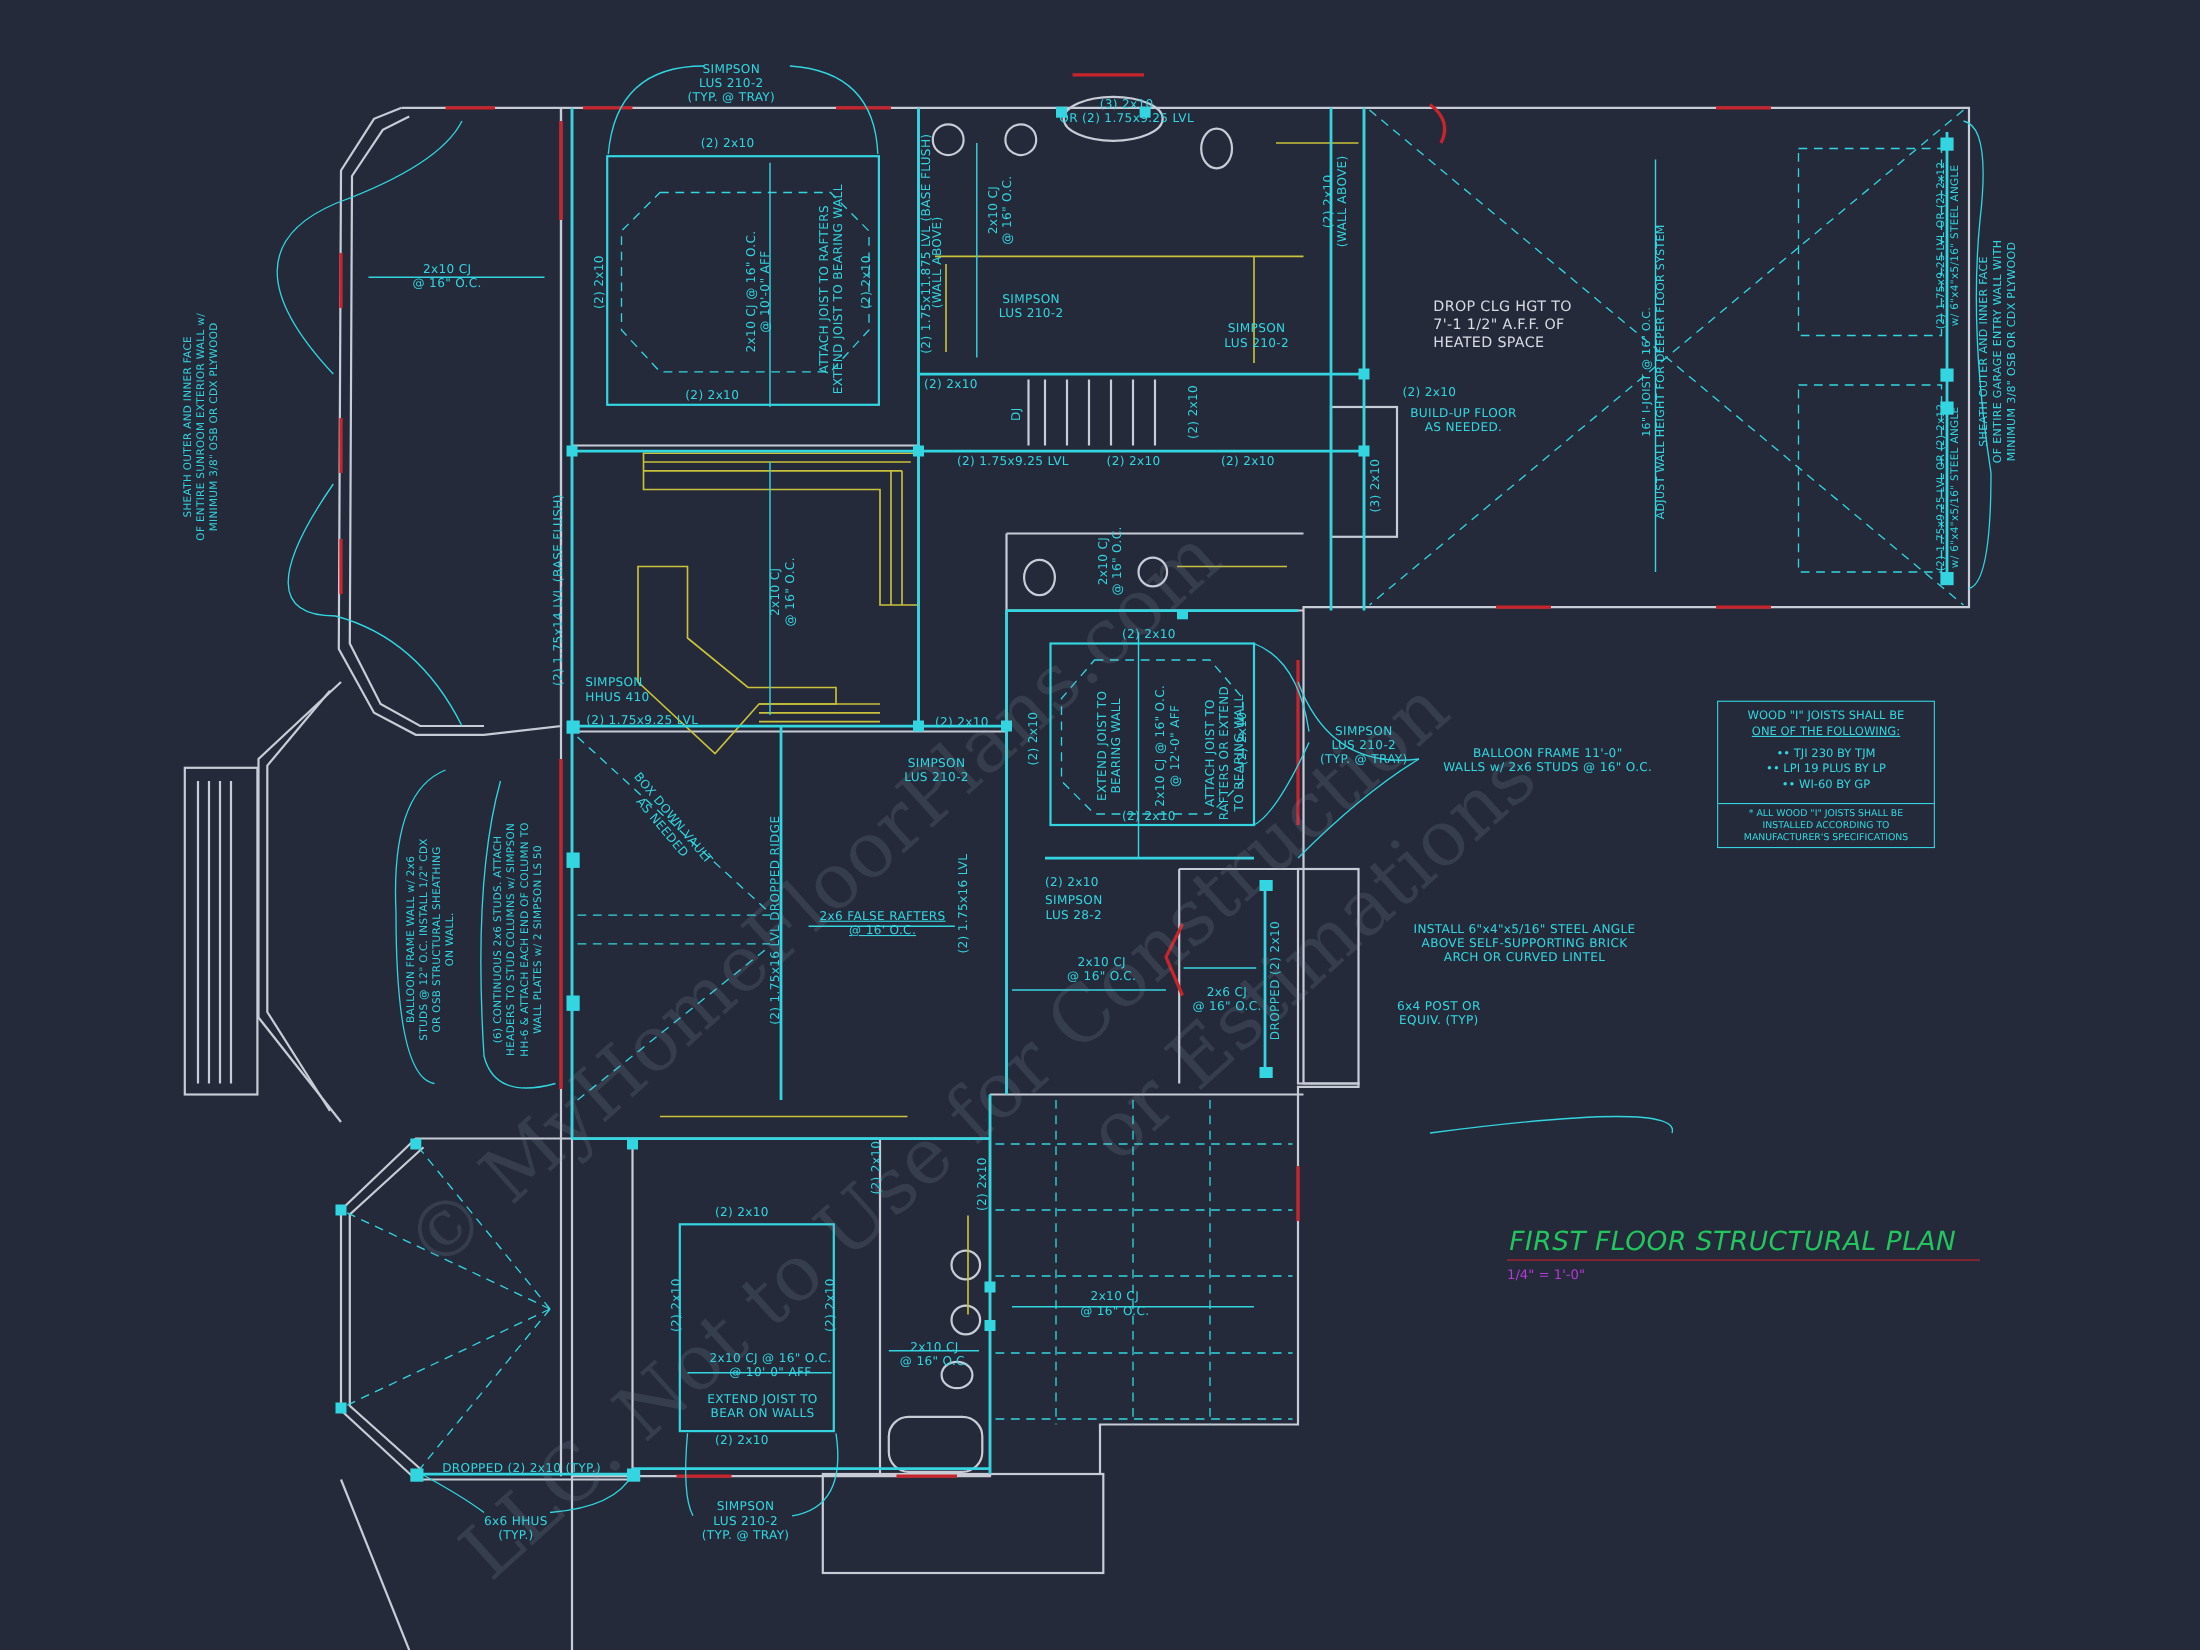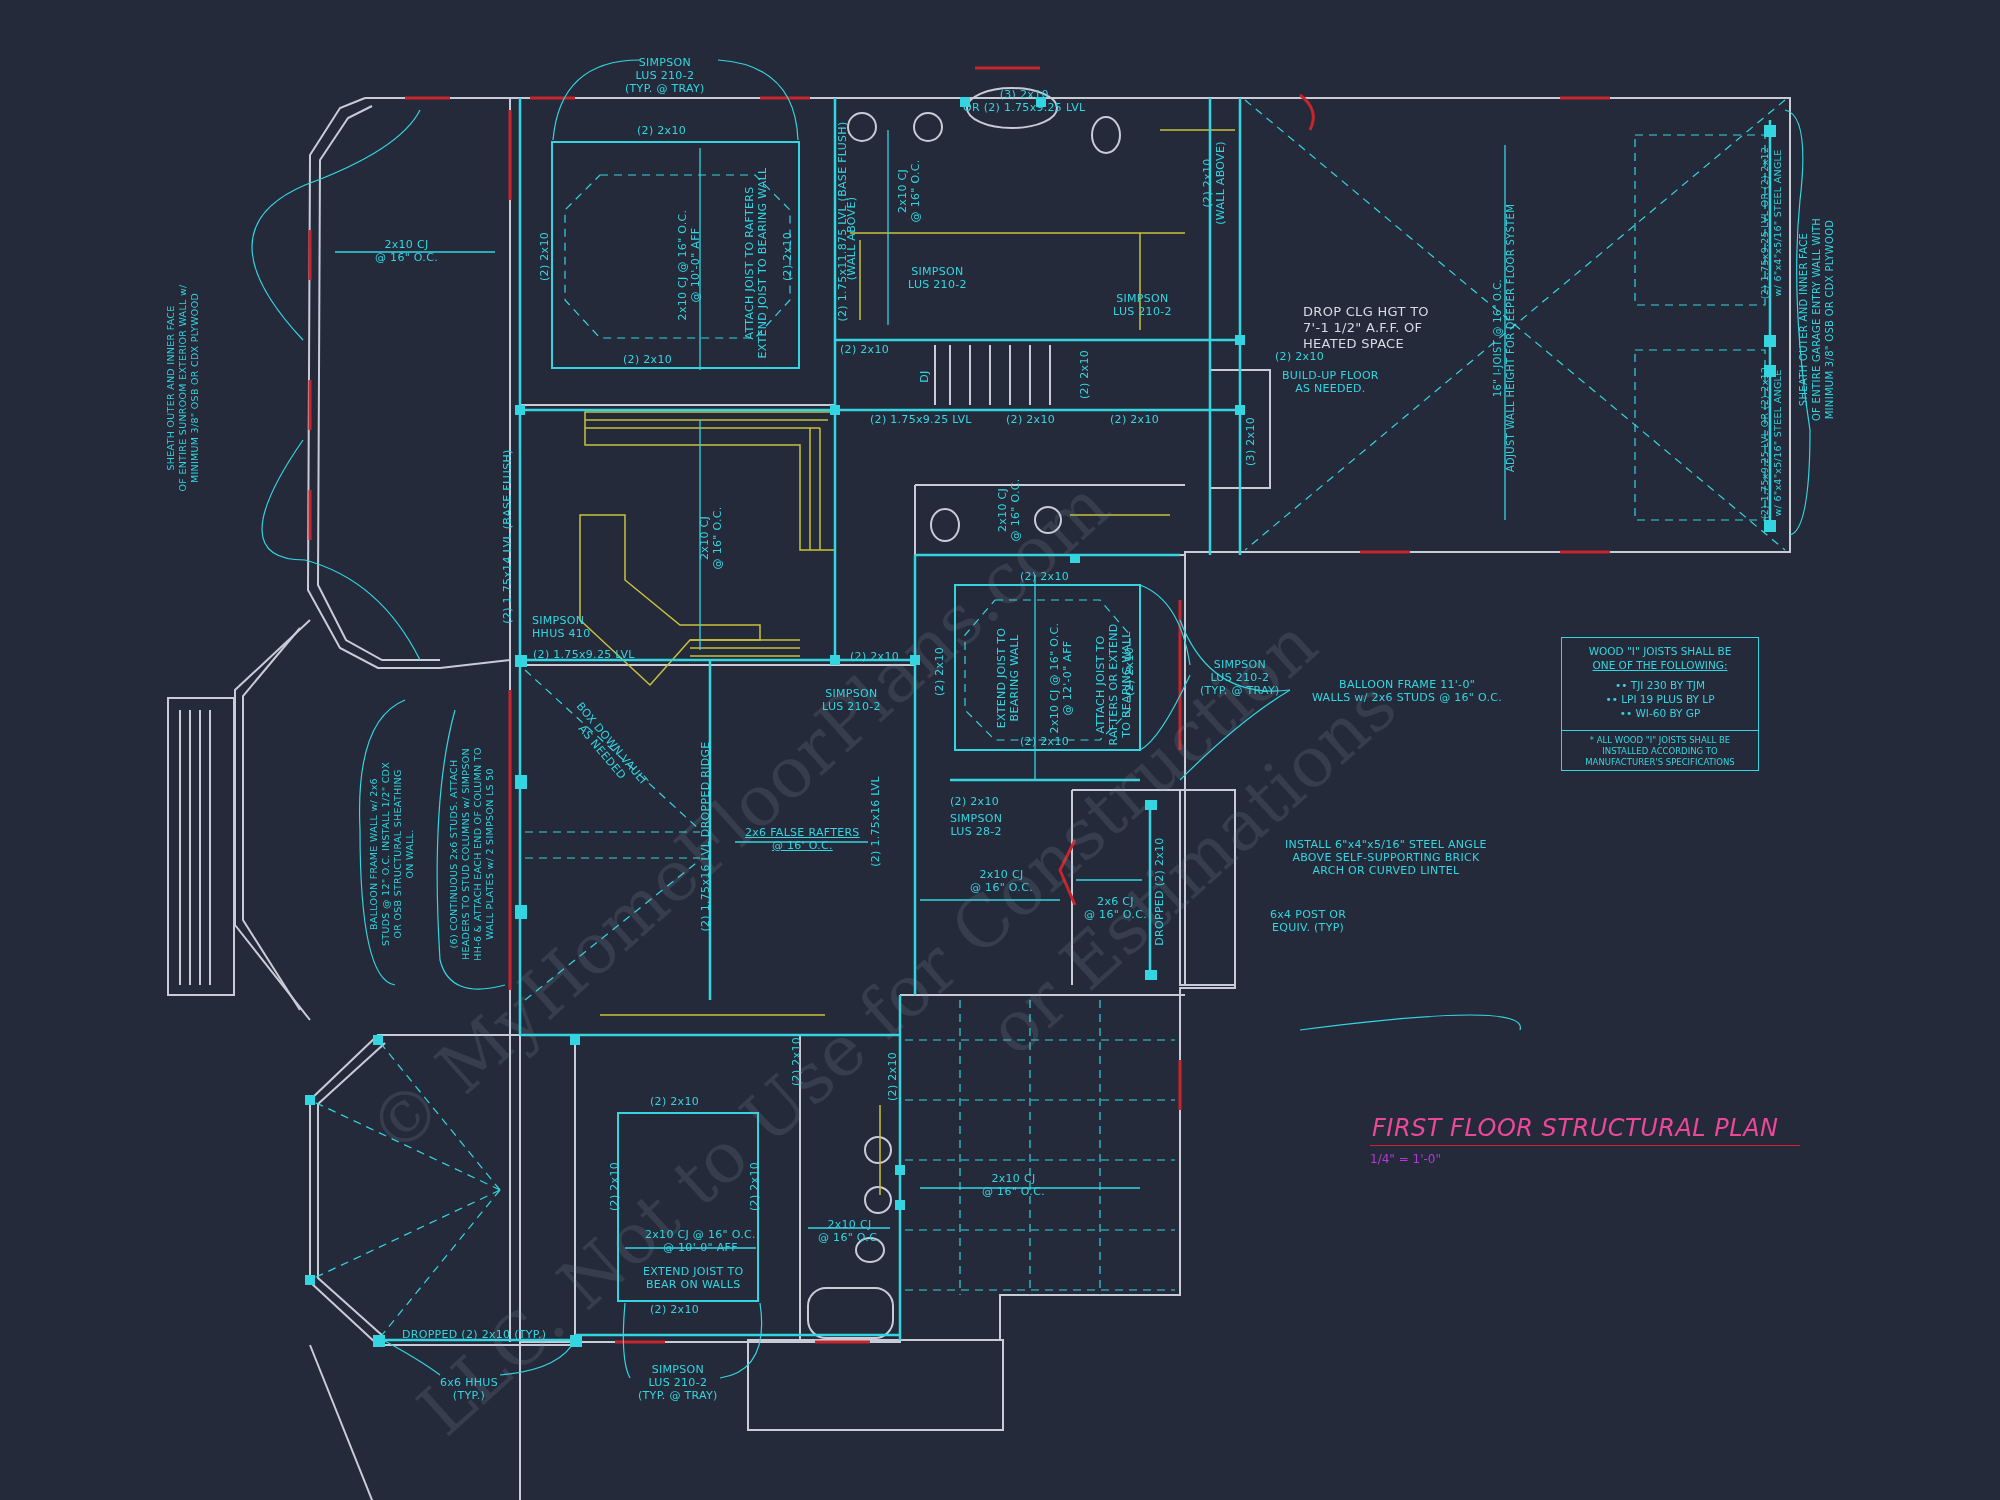--- a/index.html
+++ b/index.html
@@ -1,21 +1,21 @@
 <!DOCTYPE html>
 <html><head>
 <meta charset="utf-8">
 <style>
   html,body{margin:0;padding:0;background:#242a3a;}
   body{width:2000px;height:1500px;overflow:hidden;position:relative;font-family:"DejaVu Sans",sans-serif;}
   #plan{position:absolute;left:0;top:0;width:2000px;height:1500px;}
   .lbl{position:absolute;color:#33d6e0;font-family:"DejaVu Sans",sans-serif;font-size:11px;line-height:13px;text-align:center;white-space:pre;letter-spacing:0.3px;}
   .lbl.w{color:#d8dbe3;font-size:13px;line-height:16px;text-align:left;}
   .rot{transform-origin:center center;}
-  .title{position:absolute;left:1372px;top:1114px;color:#ec4899;font-family:"DejaVu Sans",sans-serif;font-style:italic;font-size:24px;letter-spacing:0.5px;}
+  .title{position:absolute;left:1372px;top:1114px;color:#22c55e;font-family:"DejaVu Sans",sans-serif;font-style:italic;font-size:24px;letter-spacing:0.5px;}
   .title-line{position:absolute;left:1370px;top:1145px;width:430px;height:1px;background:#c8242b;}
   .scale{position:absolute;left:1370px;top:1152px;color:#b53ad6;font-size:12px;}
   .note-box{position:absolute;left:1561px;top:637px;width:196px;height:132px;border:1.5px solid #33d6e0;color:#33d6e0;font-size:10.5px;text-align:center;}
   .note-box .head{margin-top:6px;line-height:14px;}
   .note-box .head u{text-decoration:underline;}
   .note-box ul{list-style:none;margin:6px 0 0;padding:0;line-height:14px;}
   .note-box .foot{position:absolute;left:0;right:0;top:92px;border-top:1.5px solid #33d6e0;font-size:8.5px;line-height:11px;padding-top:4px;}
   .wm{position:absolute;color:rgba(150,160,180,0.16);font-family:"DejaVu Serif",serif;font-size:70px;white-space:nowrap;transform-origin:left center;}
 </style>
 </head>
@@ -275,21 +275,21 @@
 <div class="lbl" style="left:840px;top:343px;">(2) 2x10</div>
 <div class="lbl" style="left:918px;top:370px;transform:rotate(-90deg);">DJ</div>
 <div class="lbl" style="left:870px;top:413px;">(2) 1.75x9.25 LVL</div>
 <div class="lbl" style="left:1006px;top:413px;">(2) 2x10</div>
 <div class="lbl" style="left:1110px;top:413px;">(2) 2x10</div>
 <div class="lbl rot" style="left:1060px;top:368px;transform:rotate(-90deg);">(2) 2x10</div>
 <div class="lbl rot" style="left:1226px;top:435px;transform:rotate(-90deg);">(3) 2x10</div>
 <div class="lbl" style="left:1275px;top:350px;">(2) 2x10</div>
 <div class="lbl" style="left:1282px;top:369px;">BUILD-UP FLOOR
 AS NEEDED.</div>
-<div class="lbl w" style="left:1303px;top:272px;margin-top:32px;">DROP CLG HGT TO
+<div class="lbl w" style="left:1303px;top:272px;">DROP CLG HGT TO
 7'-1 1/2" A.F.F. OF
 HEATED SPACE</div>
 <div class="lbl rot" style="left:1370px;top:325px;transform:rotate(-90deg);font-size:10px;">16" I-JOIST @ 16" O.C.
 ADJUST WALL HEIGHT FOR DEEPER FLOOR SYSTEM</div>
 <div class="lbl rot" style="left:1695px;top:210px;transform:rotate(-90deg);font-size:9.5px;">(2) 1.75x9.25 LVL OR (2) 2x12
 w/ 6"x4"x5/16" STEEL ANGLE</div>
 <div class="lbl rot" style="left:1695px;top:430px;transform:rotate(-90deg);font-size:9.5px;">(2) 1.75x9.25 LVL OR (2) 2x12
 w/ 6"x4"x5/16" STEEL ANGLE</div>
 <div class="lbl rot" style="left:1715px;top:300px;transform:rotate(-90deg);font-size:10px;">SHEATH OUTER AND INNER FACE
 OF ENTIRE GARAGE ENTRY WALL WITH

